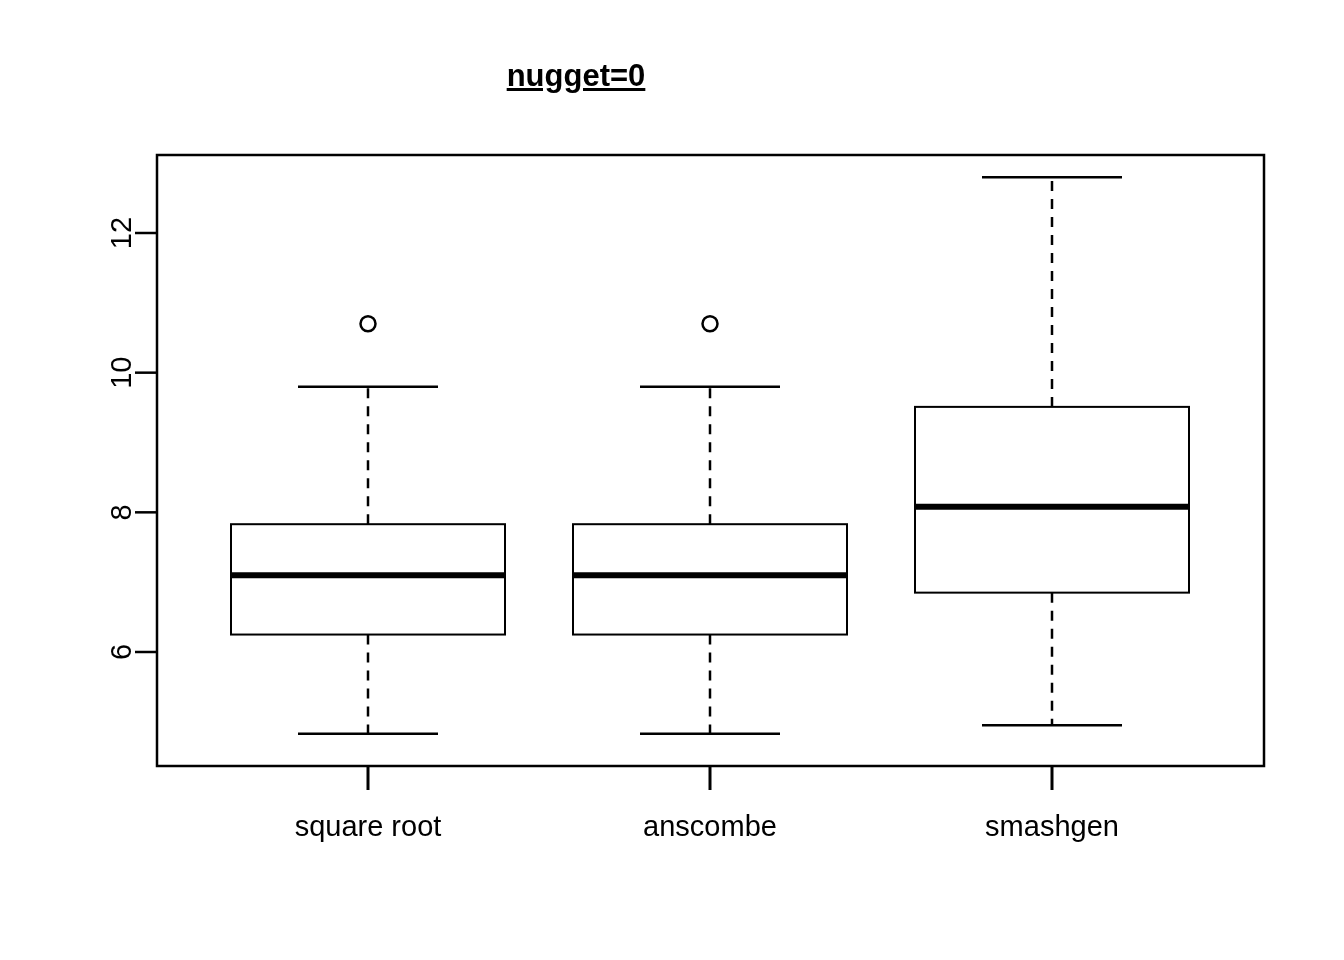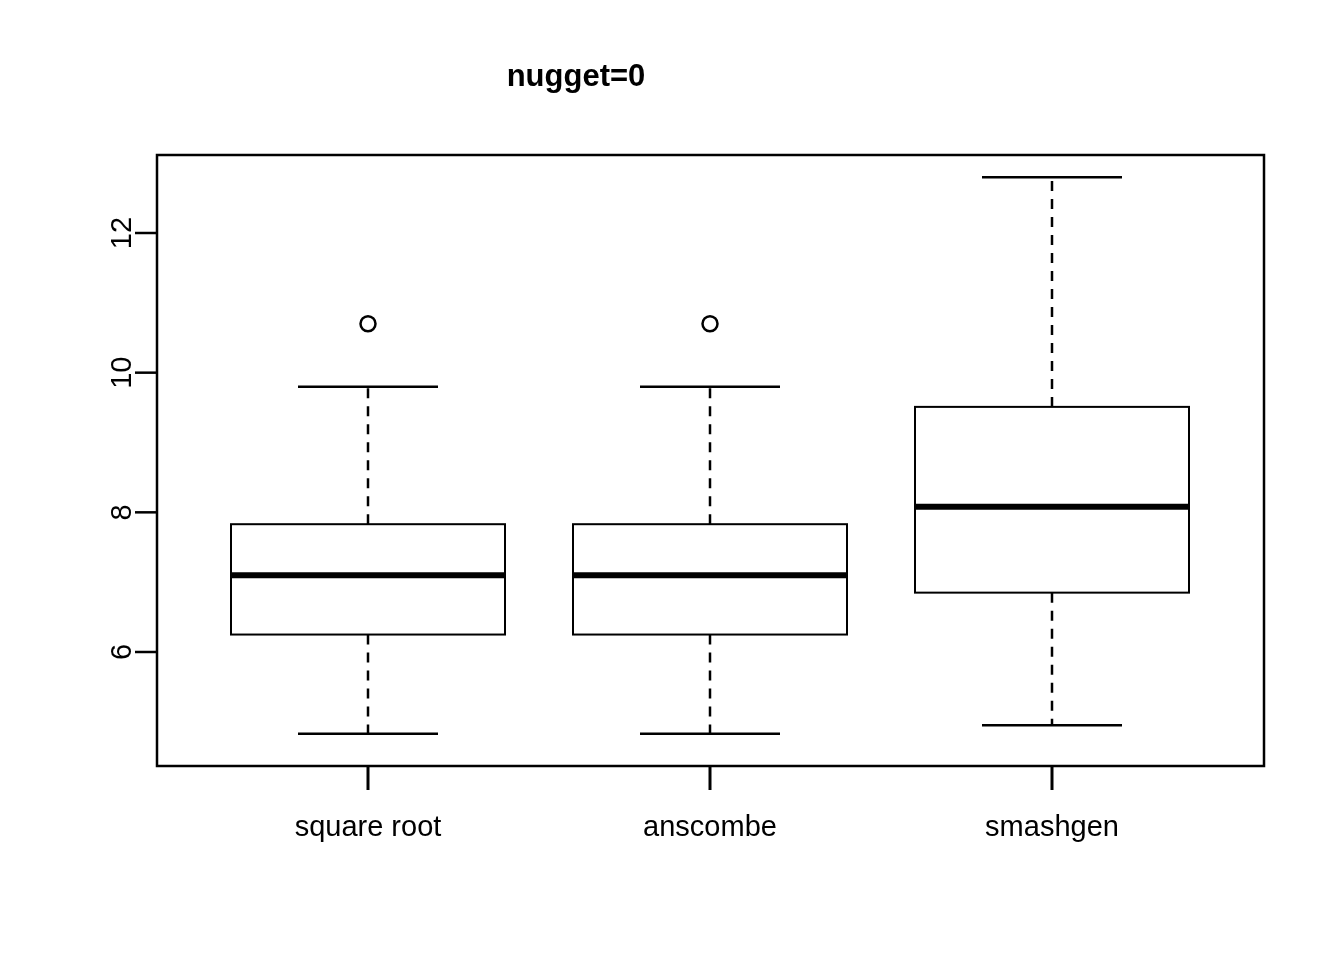--- a/index.html
+++ b/index.html
@@ -26,20 +26,21 @@
     left: 0;
     top: 58px;
     width: 1152px;
     text-align: center;
     font-size: 31px;
     font-weight: bold;
     letter-spacing: 0px;
     font-family: "Liberation Sans", sans-serif;
     color: #000000;
     white-space: nowrap;
+    text-decoration: underline;
   }
   #svg-canvas {
     position: absolute;
     left: 0;
     top: 0;
   }
   .axis-y-label {
     font-size: 29px;
     font-family: "Liberation Sans", sans-serif;
     fill: #000000;

